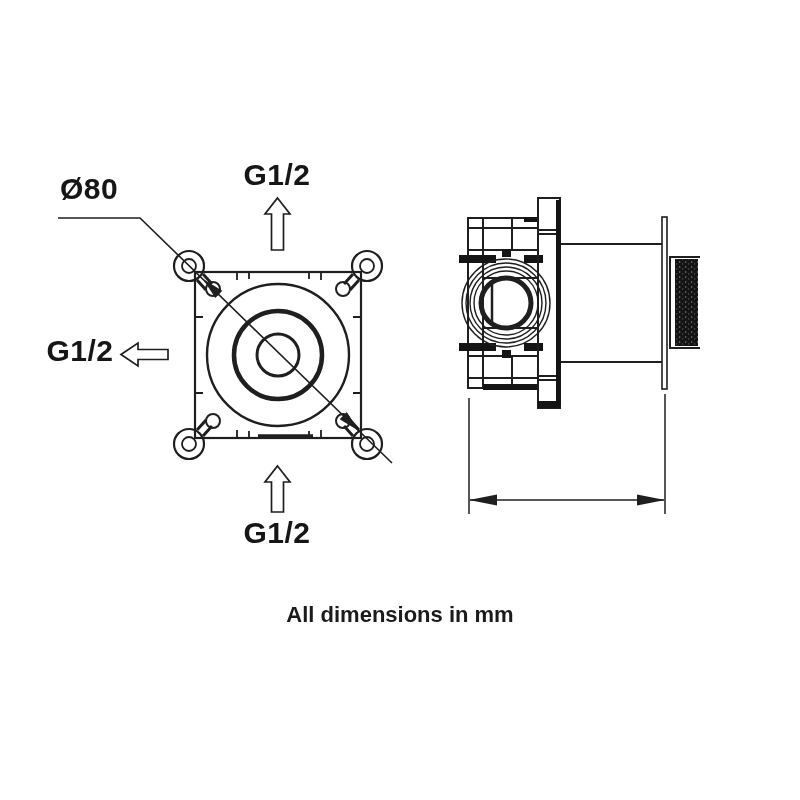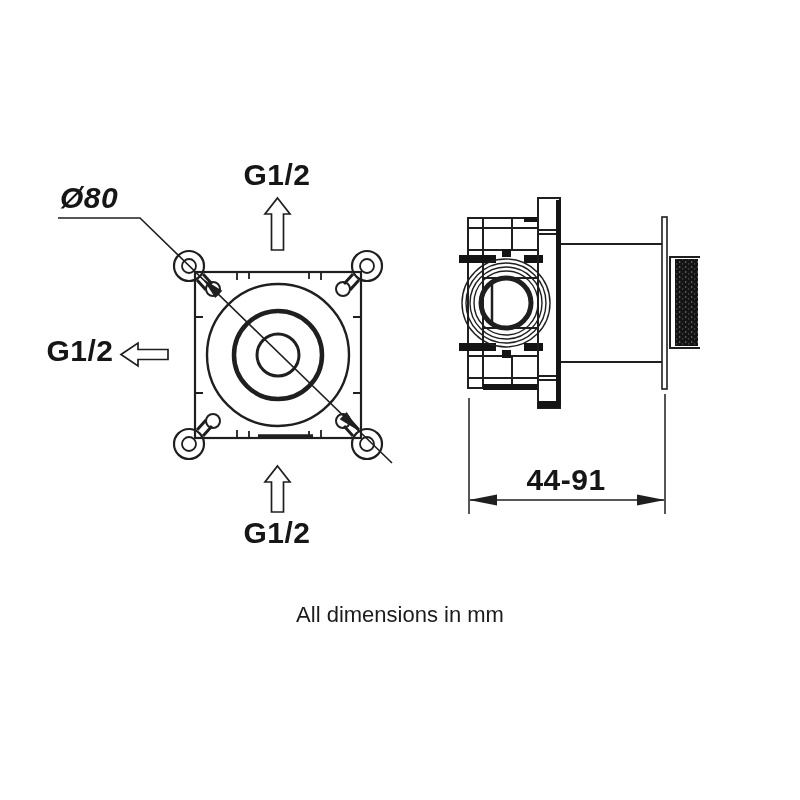--- a/index.html
+++ b/index.html
@@ -8,21 +8,21 @@
     font-family:"Liberation Sans", sans-serif;color:#161616;overflow:hidden;
   }
   .canvas svg{position:absolute;left:0;top:0;}
   .dim-label{
     position:absolute;font-weight:700;font-size:30px;letter-spacing:0.5px;
     color:#161616;white-space:nowrap;
   }
   .centered{transform:translateX(-50%);}
   .notes{
     position:absolute;left:0;top:600px;width:800px;text-align:center;
-    font-weight:400;font-size:22px;line-height:30px;color:#1b1b1b;
+    font-weight:700;font-size:22px;line-height:30px;color:#1b1b1b;
   }
 </style>
 </head>
 <body>
 
 <div class="canvas">
 
   <svg width="800" height="800" viewBox="0 0 800 800">
     <defs>
       <pattern id="knurl" patternUnits="userSpaceOnUse" width="6" height="5">
@@ -136,25 +136,24 @@
         <path d="M469,398 V514 M665,394 V514"></path>
         <path d="M470,500 H664"></path>
         <polygon points="469,500 497,494.5 497,505.5" fill="#1f1f1f" stroke="none"></polygon>
         <polygon points="665,500 637,494.5 637,505.5" fill="#1f1f1f" stroke="none"></polygon>
       </g>
     </g>
   </svg>
 
   <div class="dim-label centered" style="left:277px;top:158px;">G1/2</div>
 
-  <div class="dim-label" style="left:60px;top:181px;font-style:italic;">Ø80</div>
+  <div class="dim-label" style="left:60px;top:172px;">Ø80</div>
 
   <div class="dim-label centered" style="left:80px;top:334px;">G1/2</div>
 
   <div class="dim-label centered" style="left:277px;top:516px;">G1/2</div>
 
-  <div class="dim-label centered" style="left:566px;top:463px;">44-91</div>
 
   <div class="notes">
     <div>All dimensions in mm</div>
   </div>
 
 </div>
 
 </body></html>

